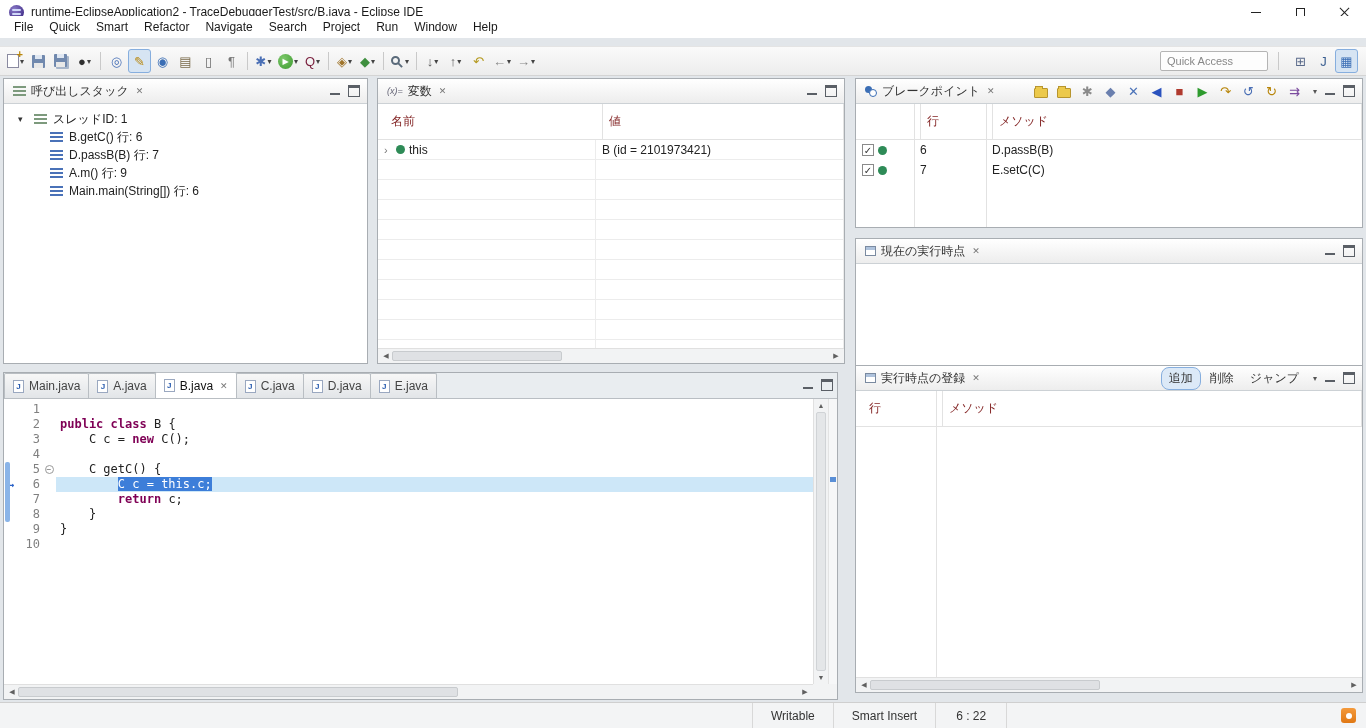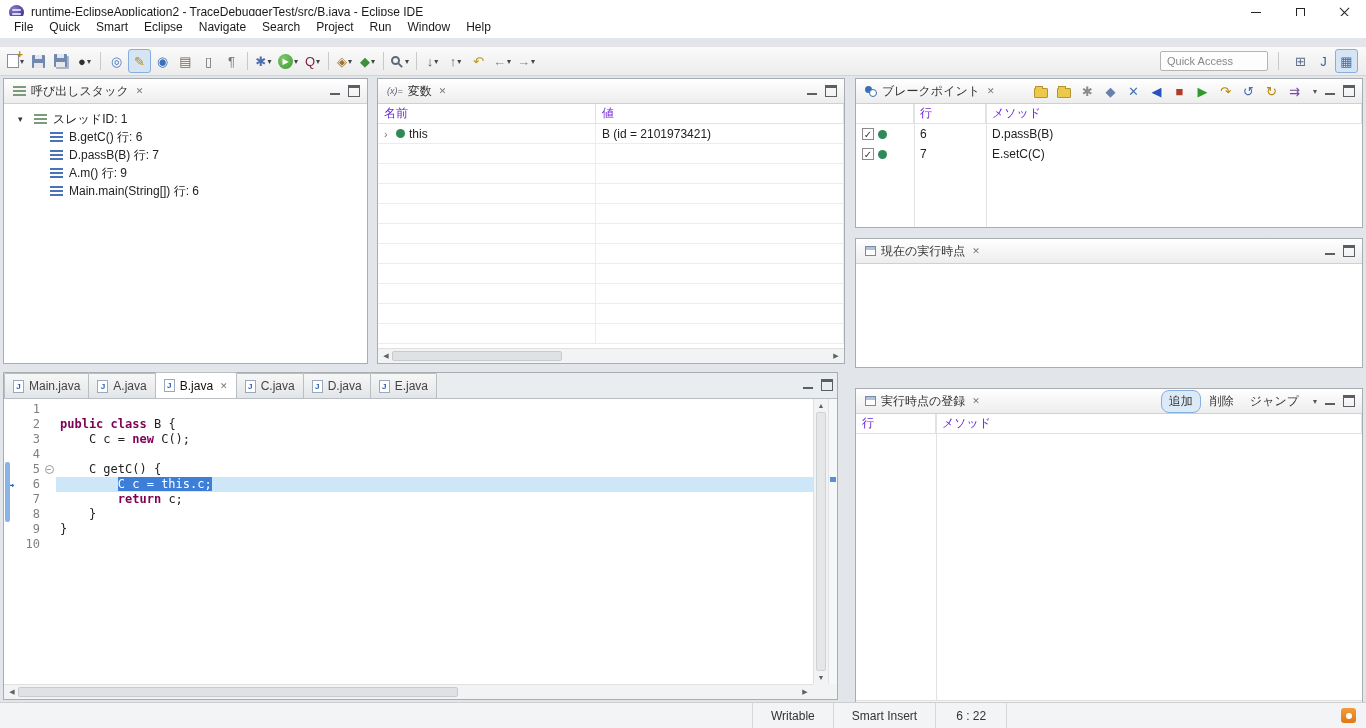--- a/index.html
+++ b/index.html
@@ -65,21 +65,21 @@
   .bpico { width:12px; height:12px; position:relative; display:inline-block; }
   .bpico::before { content:""; position:absolute; left:0; top:1px; width:7px; height:7px; border-radius:50%; background:#3b6eb5; }
   .bpico::after { content:""; position:absolute; right:0; bottom:0; width:6px; height:6px; border-radius:50%; border:1px solid #3b6eb5; background:#fff; }
   .mini-table { width:11px; height:10px; border:1px solid #7a8aa0; position:relative; background:#fff; display:inline-block; }
   .mini-table::before { content:""; position:absolute; left:0; right:0; top:0; height:3px; background:#aec2dc; }
   
   .trow { height:18px; display:flex; align-items:center; gap:6px; padding-left:14px; }
   .trow.frame { padding-left:46px; }
   .texp { font-size:9px; color:#333; width:10px; }
   
-  .thead-row { display:flex; height:20px; border-bottom:1px solid #e2e2e2; align-items:stretch; color:#6d28d9; }
+  .thead-row { display:flex; height:36px; border-bottom:1px solid #e2e2e2; align-items:stretch; color:#7f1d1d;padding-left:7px; }
   .th { padding-left:6px; border-right:1px solid #e2e2e2; display:flex; align-items:center; }
   .vrow { display:flex; height:20px; border-bottom:1px solid #ececec; align-items:stretch; }
   .td { padding-left:6px; border-right:1px solid #ececec; display:flex; align-items:center; gap:4px; overflow:hidden; white-space:nowrap; }
   .gdot { width:9px; height:9px; border-radius:50%; background:#2e8b57; flex:none; display:inline-block; }
   .cb { width:12px; height:12px; border:1px solid #8a8a8a; background:#fff; display:inline-flex; align-items:center; justify-content:center; font-size:10px; color:#333; flex:none; }
   .vexp { color:#777; font-size:11px; width:8px; flex:none; }
   .vline { position:absolute; top:0; bottom:0; width:1px; background:#e2e2e2; }
   .hbtn { padding:2px 7px; font-size:12px; color:#333; }
   .hbtn.active { border:1px solid #86aede; background:#dce9f7; border-radius:8px; }
   
@@ -119,21 +119,21 @@
   .scell { display:flex; align-items:center; justify-content:center; border-left:1px solid #d8d8d8; padding:0 18px; min-width:72px; color:#333; }
   .scell:last-child { border-right:1px solid #d8d8d8; }
   .notif { position:absolute; right:10px; top:5px; width:15px; height:15px; border-radius:3px; background:linear-gradient(#f49a3c,#e07814); display:flex; align-items:center; justify-content:center; }
   .notif::after { content:""; width:6px; height:6px; background:#fff; border-radius:50%; }
   
   #panel-callstack   { left:3px;   top:78px;  width:365px; height:286px; }
   #panel-variables   { left:377px; top:78px;  width:468px; height:286px; }
   #panel-breakpoints { left:855px; top:78px;  width:508px; height:150px; }
   #panel-current     { left:855px; top:238px; width:508px; height:130px; }
   #panel-editor      { left:3px;   top:372px; width:835px; height:328px; }
-  #panel-registry    { left:855px; top:388px; width:508px; height:328px; }
+  #panel-registry    { left:855px; top:365px; width:508px; height:328px; }
   .pbody { position:absolute; left:0; top:25px; right:0; bottom:0; overflow:hidden; }
 </style>
 </head>
 <body>
 
 <div class="titlebar">
   <span class="app-icon"></span>
   <span class="title-text">runtime-EclipseApplication2 - TraceDebuggerTest/src/B.java - Eclipse IDE</span>
   <div class="win-controls">
     <div class="wc">
@@ -145,21 +145,21 @@
     <div class="wc">
         <span class="wclose"></span>
       </div>
   </div>
 </div>
 
 <div class="menubar" id="menubar">
     <div class="menu-item">File</div>
     <div class="menu-item">Quick</div>
     <div class="menu-item">Smart</div>
-    <div class="menu-item">Eclipse</div>
+    <div class="menu-item">Refactor</div>
     <div class="menu-item">Navigate</div>
     <div class="menu-item">Search</div>
     <div class="menu-item">Project</div>
     <div class="menu-item">Run</div>
     <div class="menu-item">Window</div>
     <div class="menu-item">Help</div>
   </div>
 
 <div class="toolbar">
   <div class="tgroup" id="toolbar-items">

